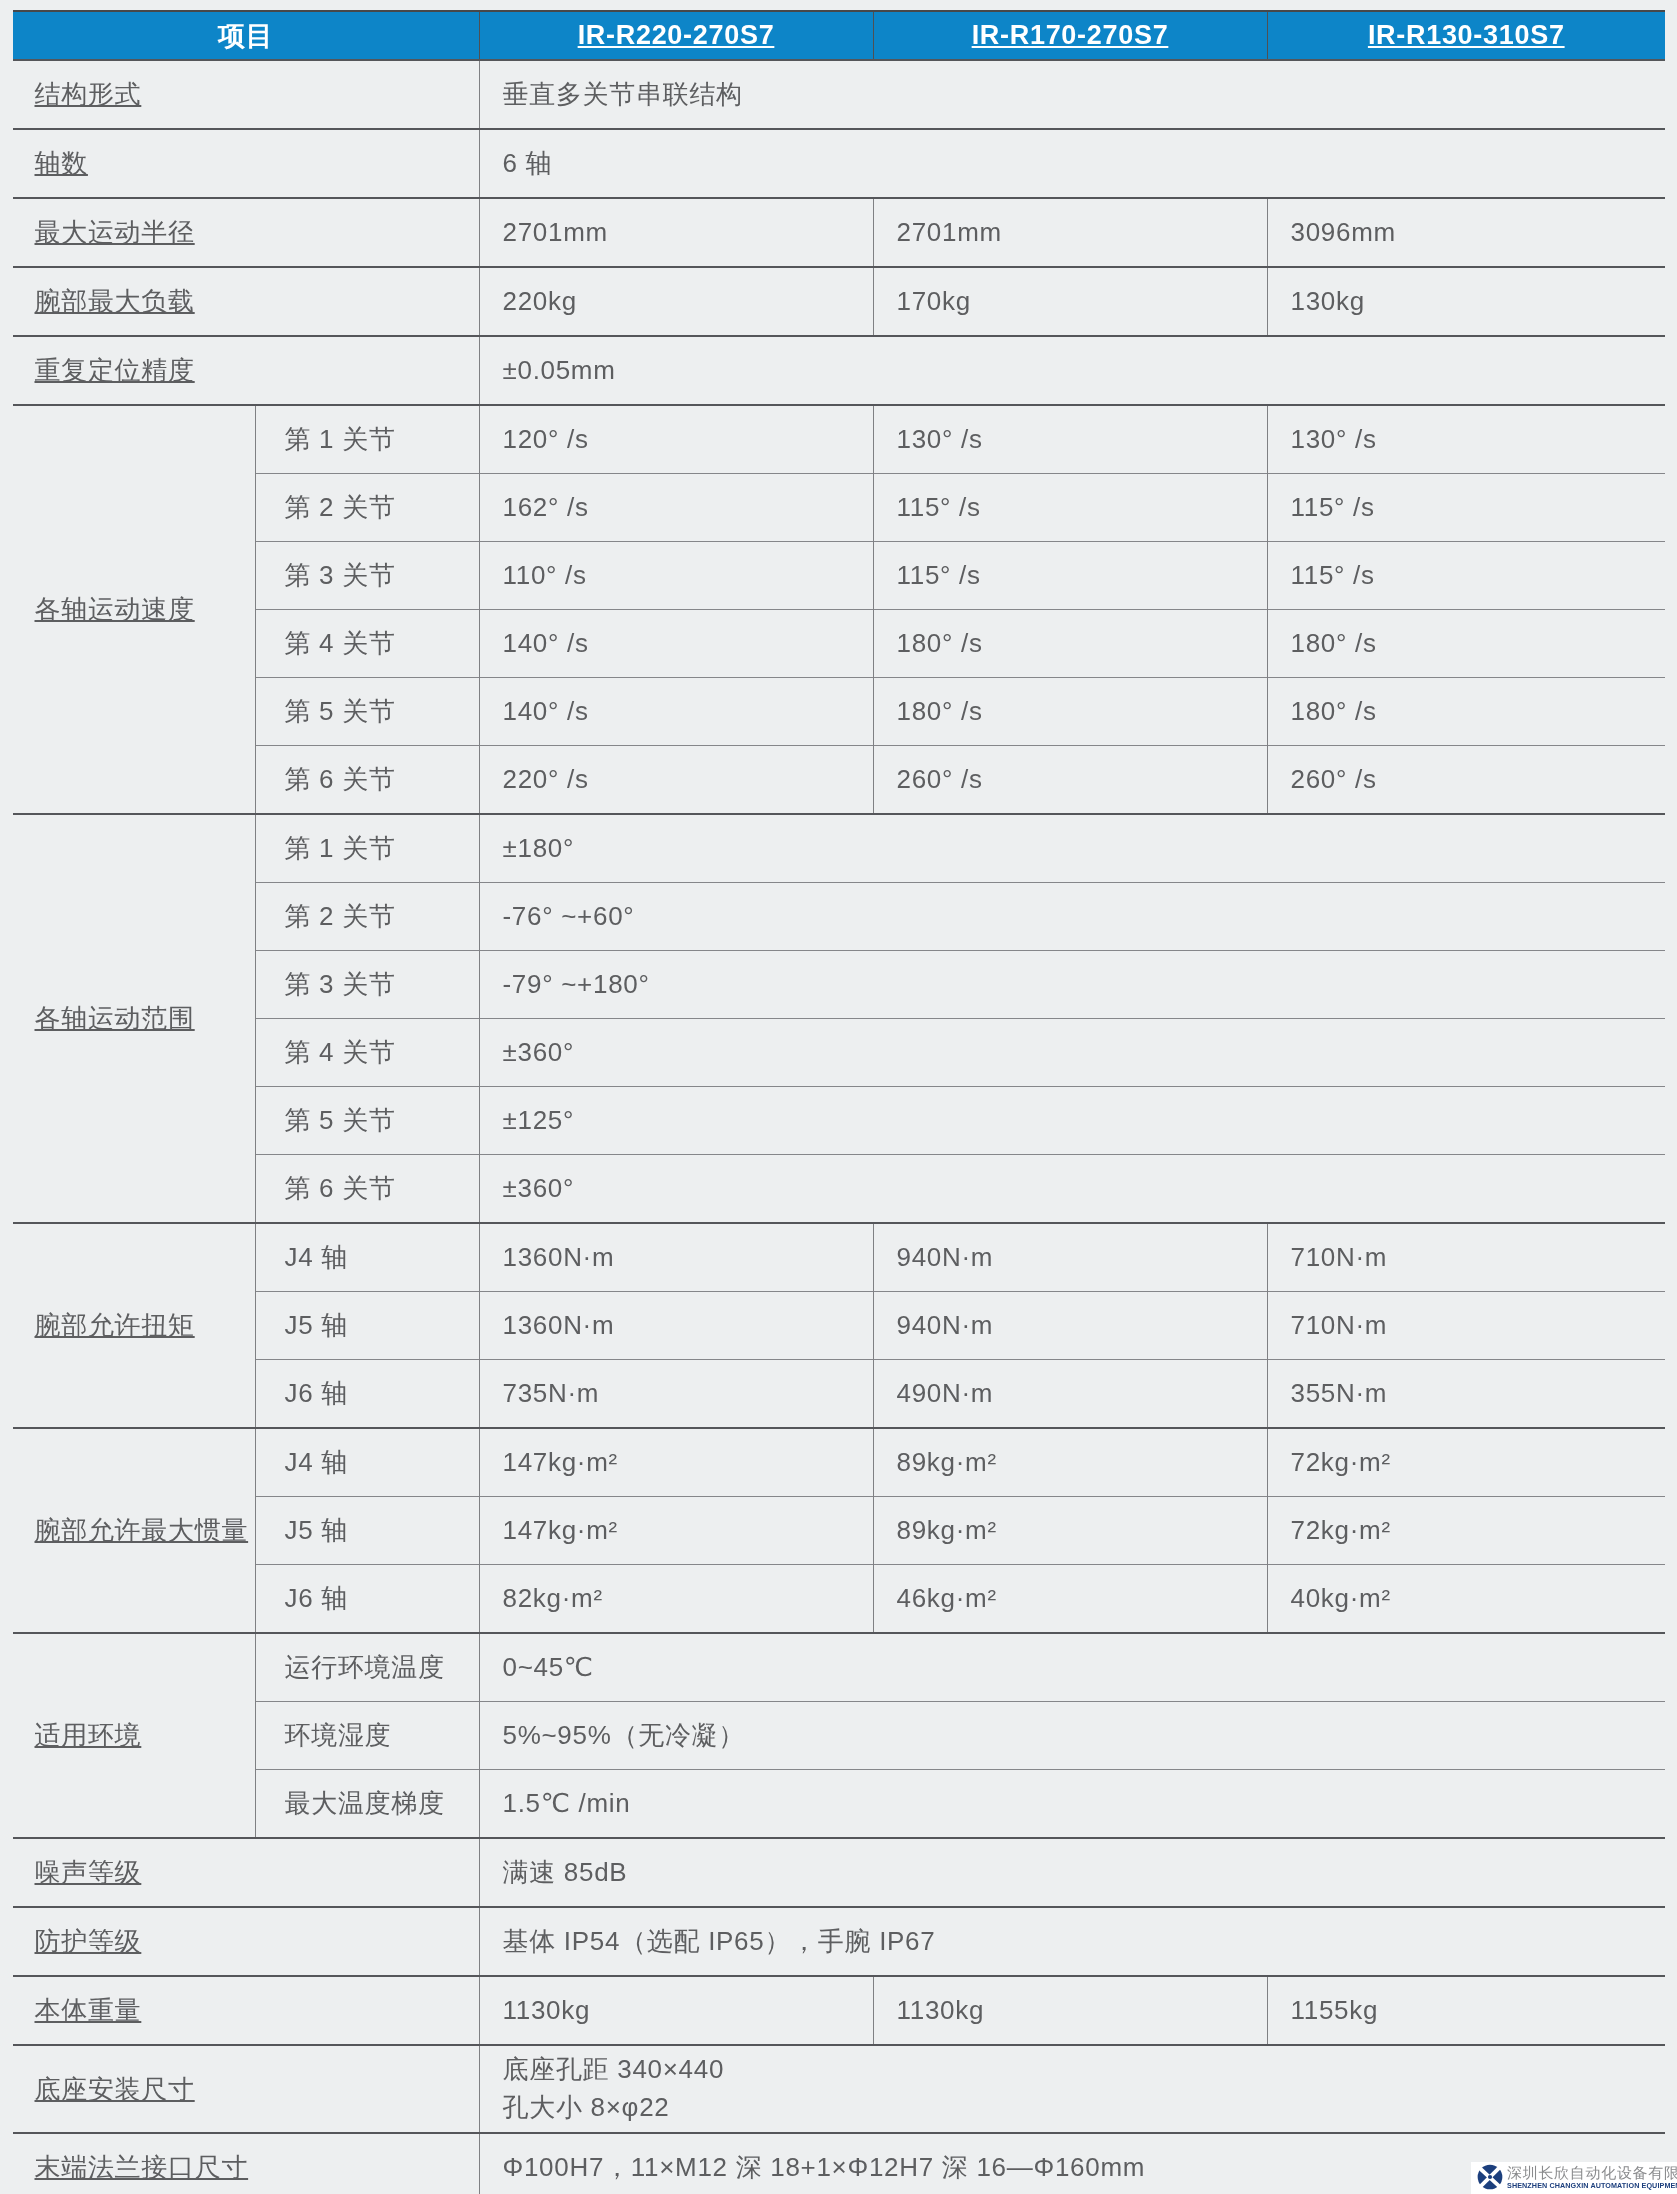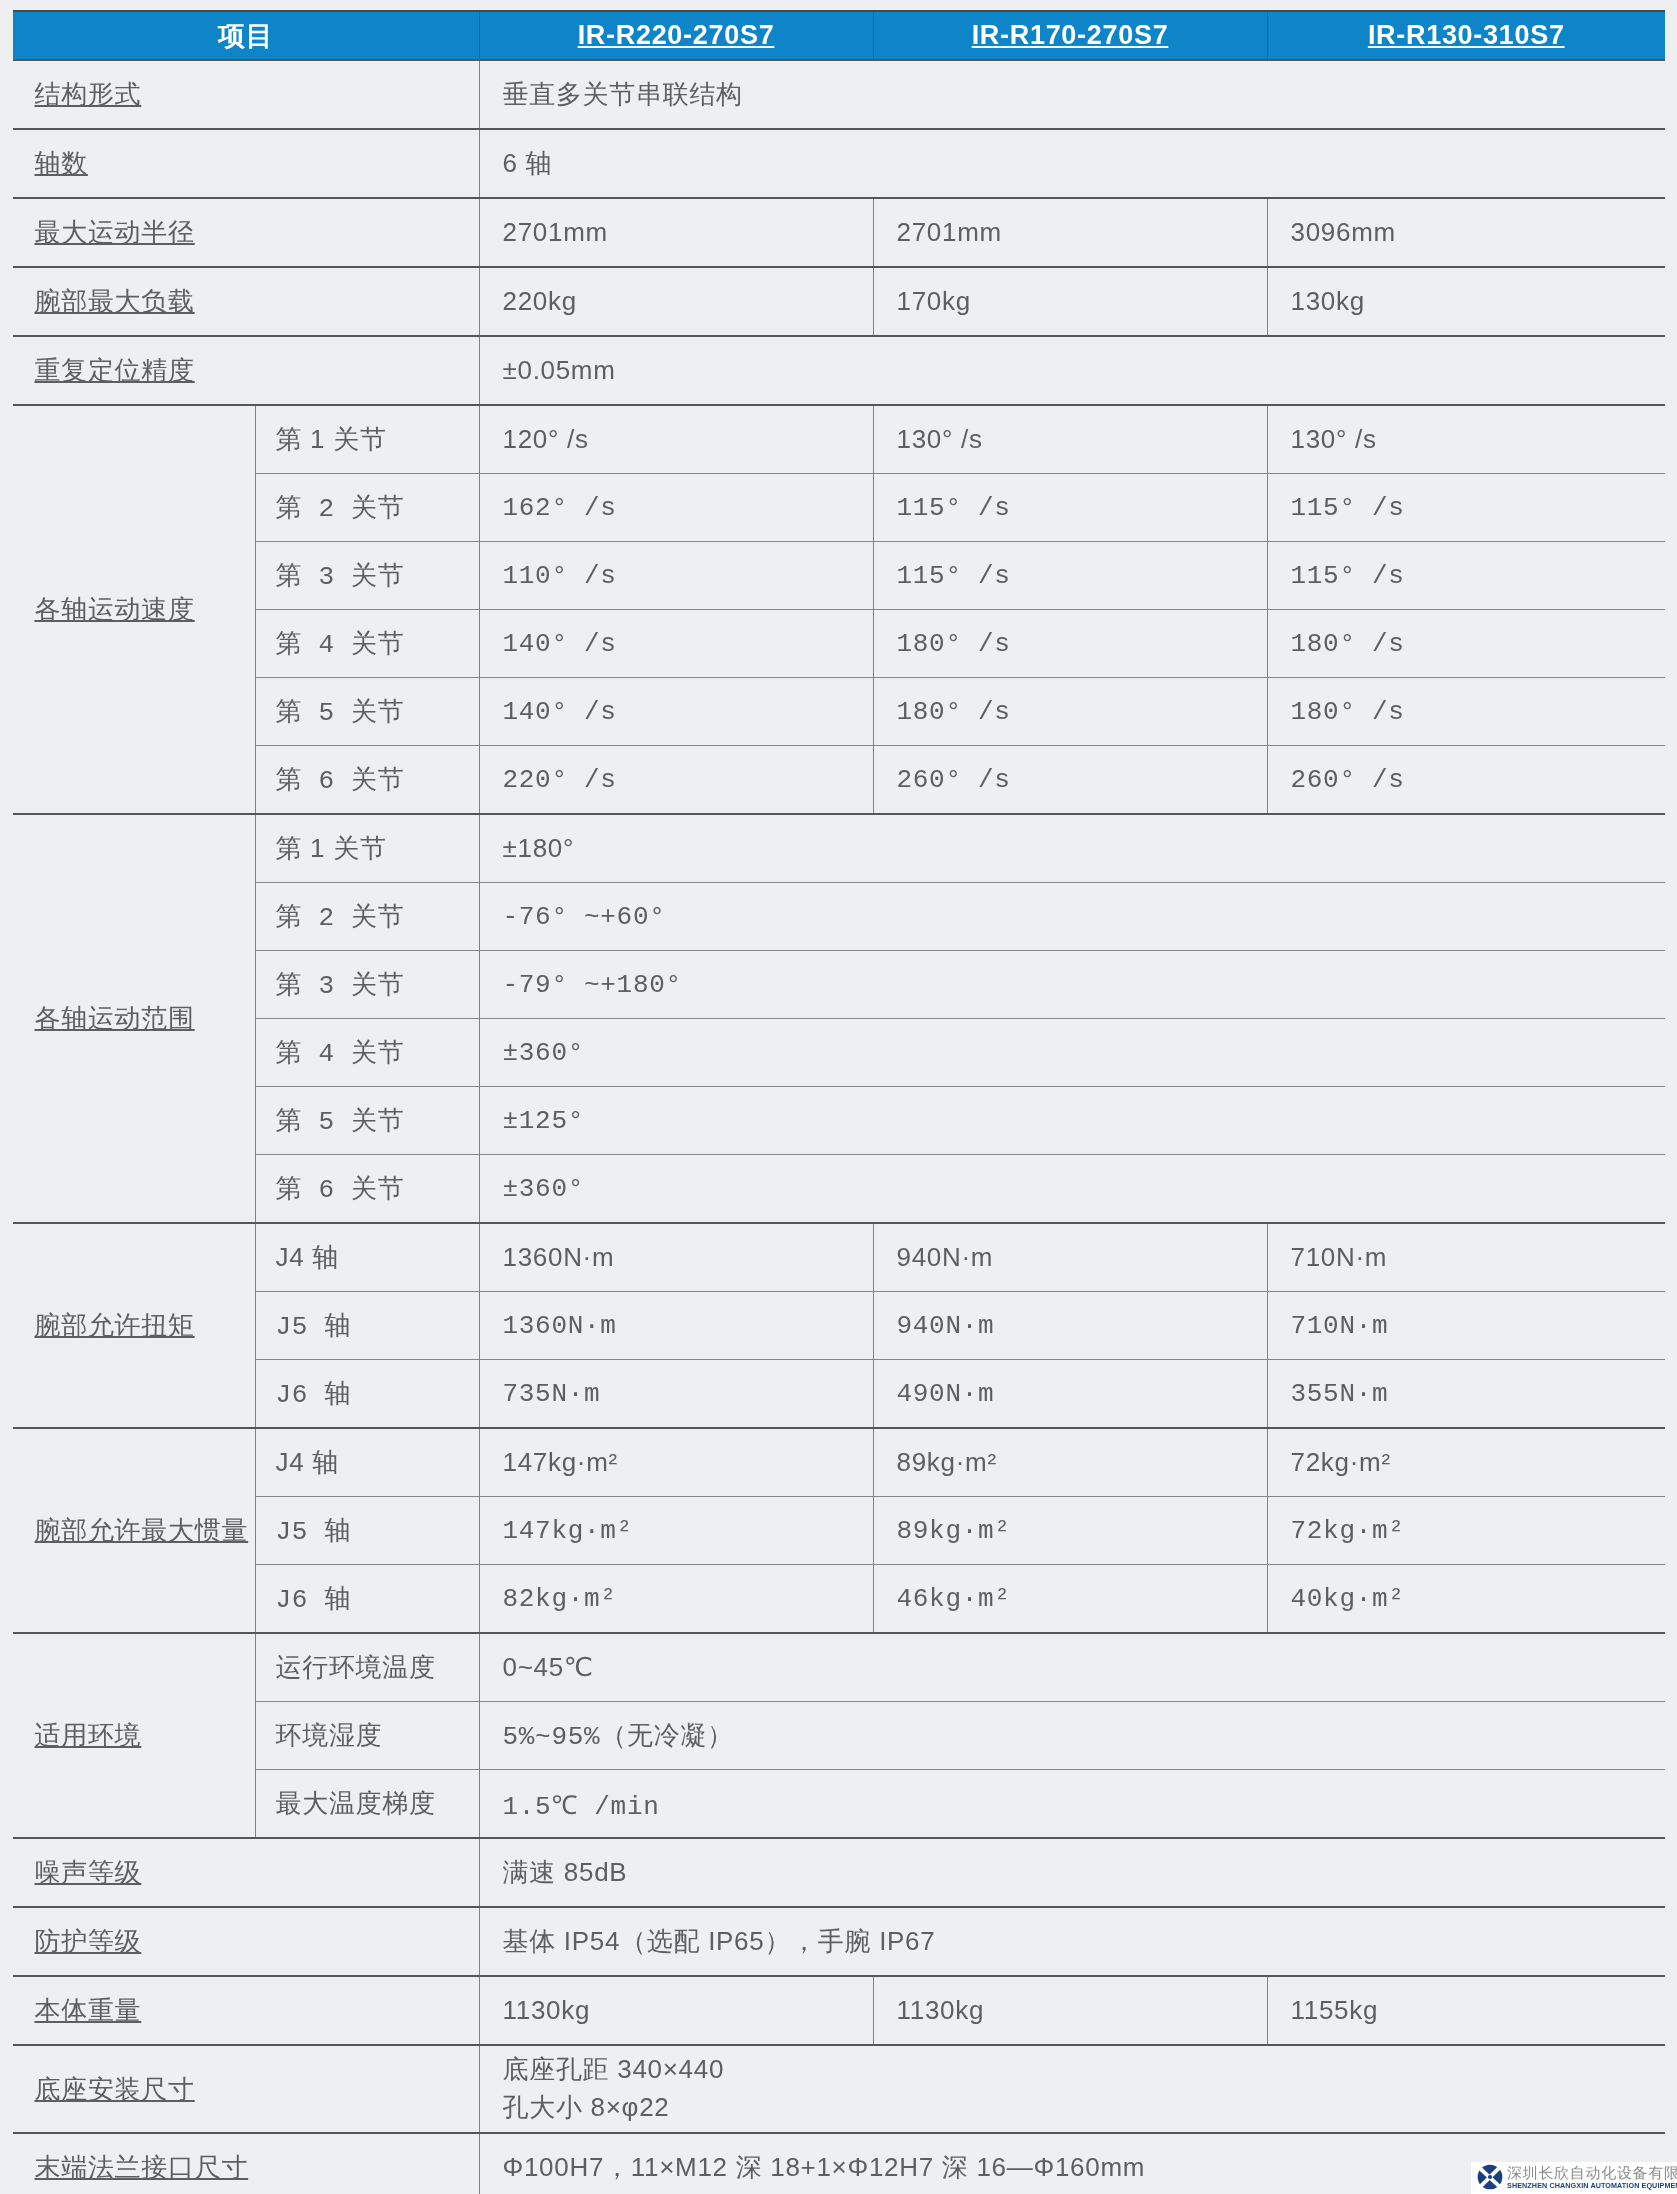--- a/index.html
+++ b/index.html
@@ -46,25 +46,25 @@
   td {
     font-size: 26px;
     font-weight: 400;
     vertical-align: middle;
     padding: 0;
     height: 67px;
     background: transparent;
     letter-spacing: 0.7px;
   }
   tr.sect { border-top: 2.2px solid #55565a; }
-  tr.sub  { border-top: 1.4px solid #85868a; font-family: Liberation Mono, monospace; }
+  tr.sub  { border-top: 1.4px solid #85868a; }
   tr.tall td { height: 86px; }
 
   td.lbl     { padding-left: 21.5px; text-decoration: underline; }
-  td.sub-lbl { padding-left: 20px; border-left: 1.4px solid #7f8083; }
+  td.sub-lbl { padding-left: 29px; border-left: 1.4px solid #7f8083; }
   td.val     { padding-left: 23px; border-left: 1.4px solid #7f8083; }
   td.val .line { display: block; line-height: 1.45; }
 
   .footer-logo {
     position: absolute;
     right: 0;
     bottom: 0;
     width: 207px;
     height: 32px;
     background: #ffffff;

